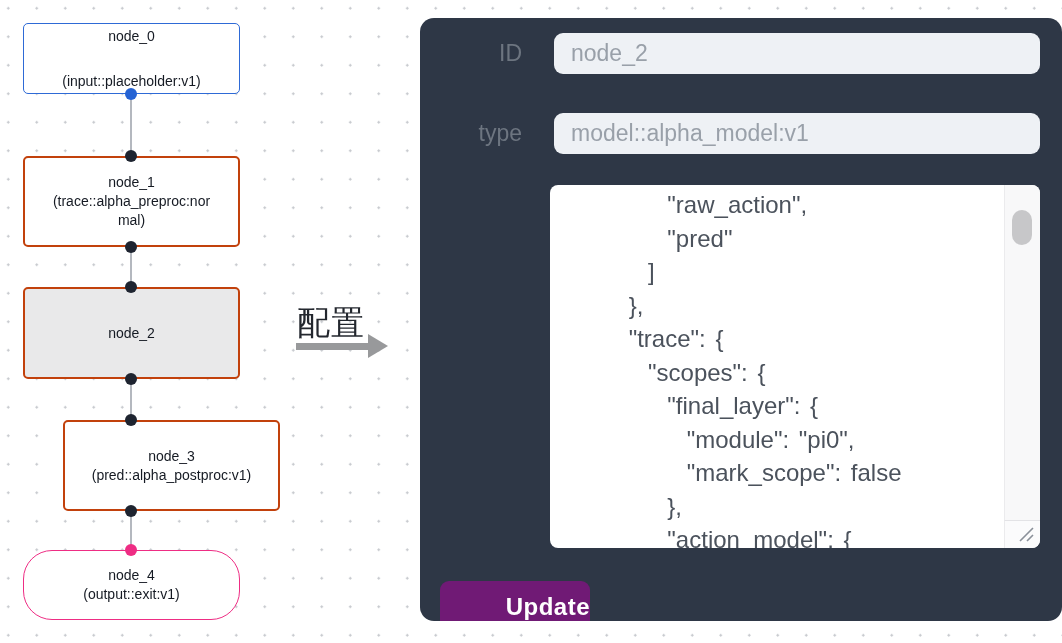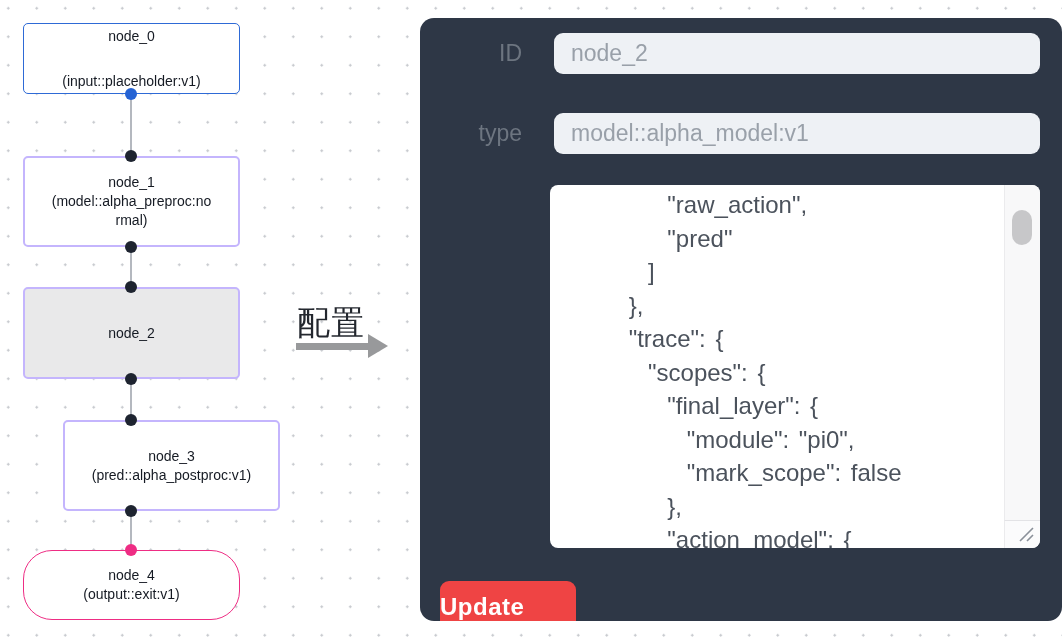--- a/index.html
+++ b/index.html
@@ -13,21 +13,21 @@
     background-size: 28.5px 28.5px;
     background-position: -6px -6px;
   }
 
   
   .flow-node {
     position: absolute;
     left: 23px;
     width: 217px;
     background: #ffffff;
-    border: 2px solid #c4b5fd;
+    border: 2px solid #c2410c;
     border-radius: 5px;
     display: flex;
     flex-direction: column;
     align-items: center;
     justify-content: center;
     text-align: center;
     font-size: 14px;
     line-height: 19px;
     color: #151a23;
     z-index: 2;
@@ -181,52 +181,52 @@
     background: #fbfbfc;
     border-top: 1px solid #e3e3e6;
     border-left: 1px solid #ebebed;
   }
   .resize-corner svg { position: absolute; right: 3px; bottom: 3px; }
 
   .update-button {
     position: absolute;
     left: 20px;
     top: 563px;
-    width: 136px;
+    width: 150px;
     height: 52px;
-    background: #ef4444;
+    background: #701a75;
     border: none;
     border-radius: 9px;
     color: #ffffff;
     font-family: "Liberation Sans", sans-serif;
     font-size: 24px;
     font-weight: 700;
     letter-spacing: 0.5px;
-    text-align: left;
+    text-align: right;
     line-height: 44px;
     cursor: pointer;
   }
 </style>
 </head>
 <body>
 
 <div>
 
   <div class="edge edge-0"></div>
   <div class="edge edge-1"></div>
   <div class="edge edge-2"></div>
   <div class="edge edge-3"></div>
 
   <div class="flow-node node-0">
     <span class="node-id">node_0</span>
     <span class="node-type">(input::placeholder:v1)</span>
   </div>
   <div class="flow-node node-1">
     <span class="node-id">node_1</span>
-    <span class="node-type">(model::alpha_preproc:normal)</span>
+    <span class="node-type">(trace::alpha_preproc:normal)</span>
   </div>
   <div class="flow-node node-2">
     <span class="node-id">node_2</span>
   </div>
   <div class="flow-node node-3">
     <span class="node-id">node_3</span>
     <span class="node-type">(pred::alpha_postproc:v1)</span>
   </div>
   <div class="flow-node node-4">
     <span class="node-id">node_4</span>

